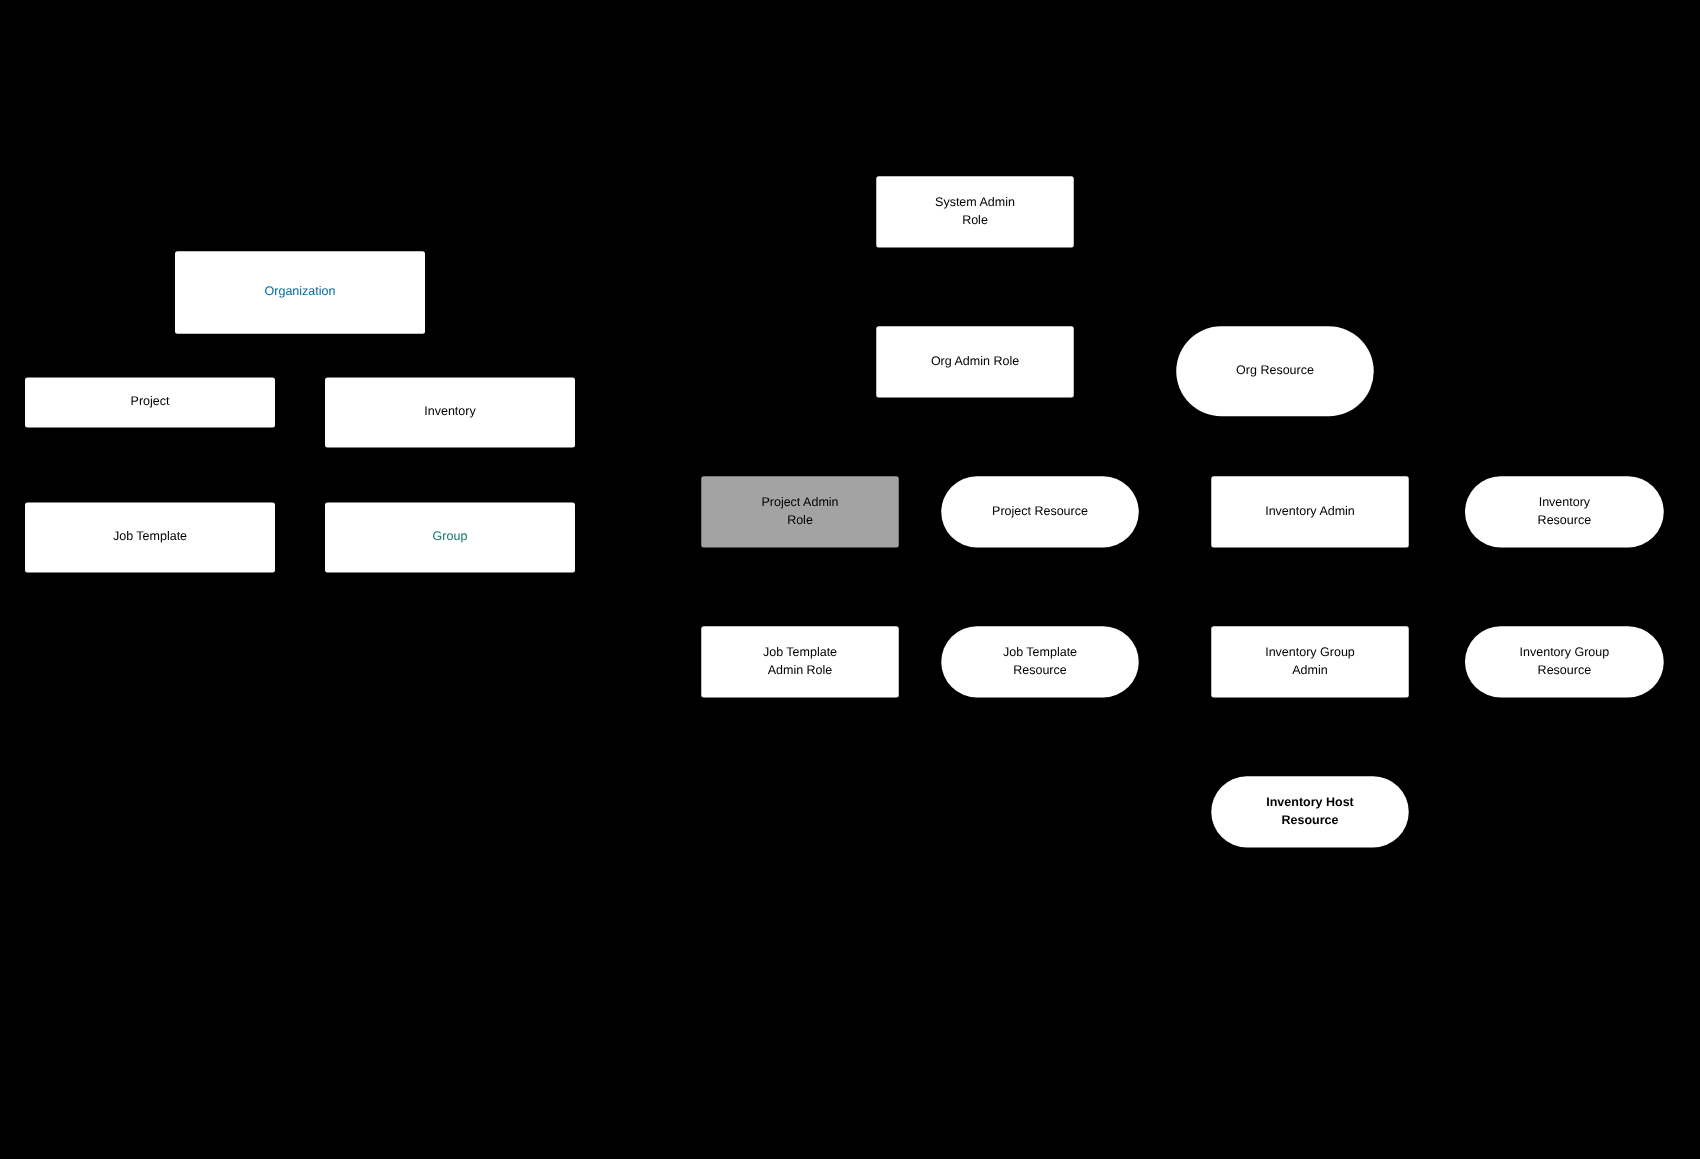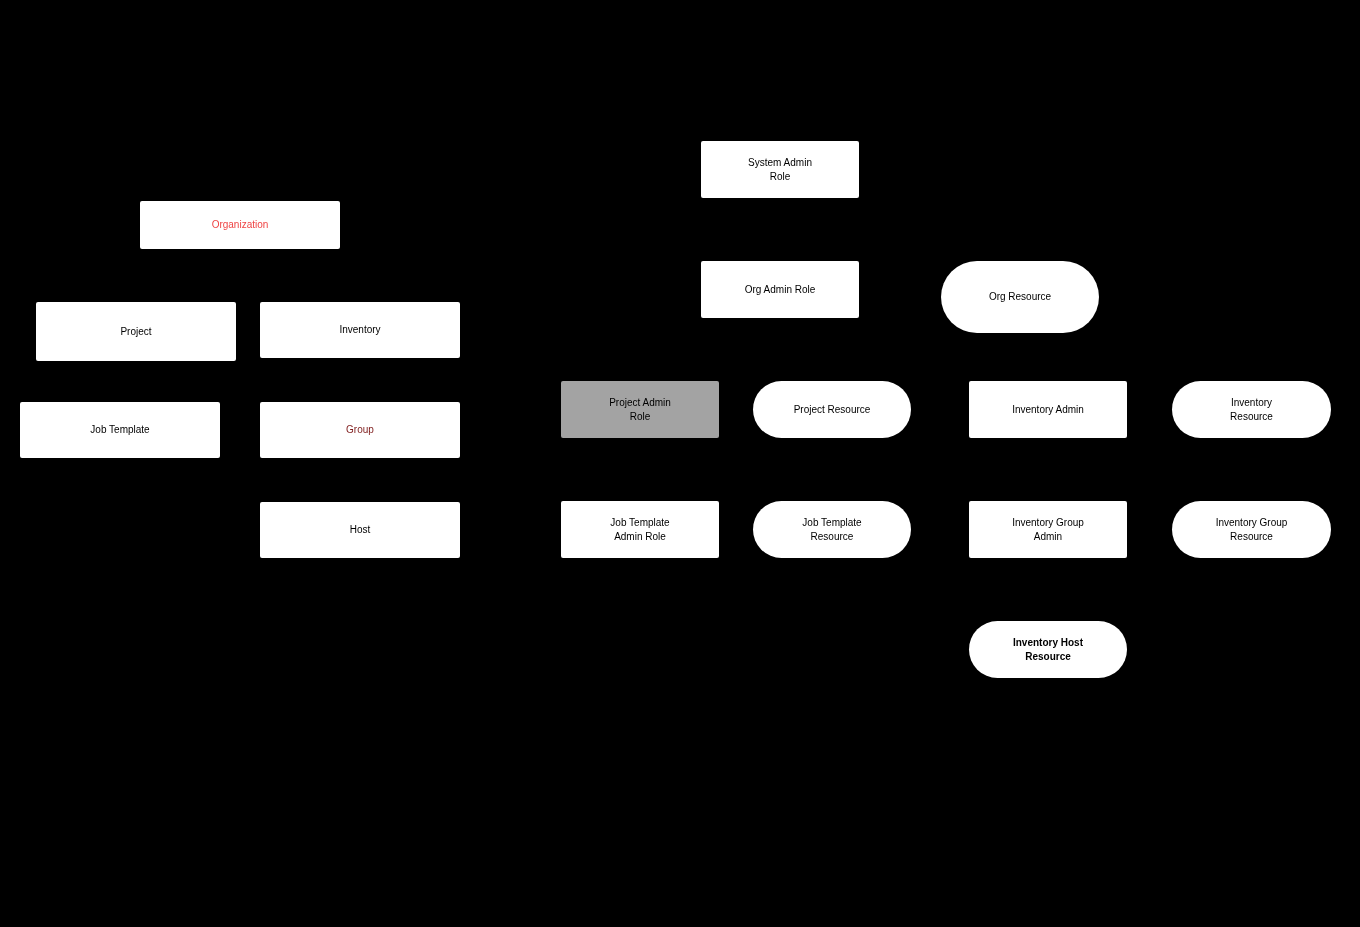--- a/index.html
+++ b/index.html
@@ -40,26 +40,25 @@
     border-radius: 2px;
   }
   .node.round {
     border-radius: 999px;
   }
 </style>
 </head>
 <body>
 
 <div id="canvas">
-    <div class="node rect" style="left: 140px; top: 201px; width: 200px; height: 48px; background: rgb(255, 255, 255); color: #ef4444;">Organization</div>
-    <div class="node rect" style="left: 20px; top: 302px; width: 200px; height: 59px; background: rgb(255, 255, 255); color: rgb(0, 0, 0); margin-left: 16px;">Project</div>
+    <div class="node rect" style="left: 140px; top: 201px; width: 200px; height: 66px; background: rgb(255, 255, 255); color: #0369a1;">Organization</div>
+    <div class="node rect" style="left: 20px; top: 302px; width: 200px; height: 40px; background: rgb(255, 255, 255); color: rgb(0, 0, 0);">Project</div>
     <div class="node rect" style="left: 260px; top: 302px; width: 200px; height: 56px; background: rgb(255, 255, 255); color: rgb(0, 0, 0);">Inventory</div>
     <div class="node rect" style="left: 20px; top: 402px; width: 200px; height: 56px; background: rgb(255, 255, 255); color: rgb(0, 0, 0);">Job Template</div>
-    <div class="node rect" style="left: 260px; top: 402px; width: 200px; height: 56px; background: rgb(255, 255, 255); color: #7f1d1d;">Group</div>
-    <div class="node rect" style="left: 260px; top: 502px; width: 200px; height: 56px; background: rgb(255, 255, 255); color: rgb(0, 0, 0);">Host</div>
+    <div class="node rect" style="left: 260px; top: 402px; width: 200px; height: 56px; background: rgb(255, 255, 255); color: #0f766e;">Group</div>
     <div class="node rect" style="left: 701px; top: 141px; width: 158px; height: 57px; background: rgb(255, 255, 255); color: rgb(0, 0, 0);">System Admin
 Role</div>
     <div class="node rect" style="left: 701px; top: 261px; width: 158px; height: 57px; background: rgb(255, 255, 255); color: rgb(0, 0, 0);">Org Admin Role</div>
     <div class="node round" style="left: 941px; top: 261px; width: 158px; height: 72px; background: rgb(255, 255, 255); color: rgb(0, 0, 0);">Org Resource</div>
     <div class="node rect" style="left: 561px; top: 381px; width: 158px; height: 57px; background: #a3a3a3; color: rgb(0, 0, 0);">Project Admin
 Role</div>
     <div class="node rect" style="left: 969px; top: 381px; width: 158px; height: 57px; background: rgb(255, 255, 255); color: rgb(0, 0, 0);">Inventory Admin</div>
     <div class="node round" style="left: 753px; top: 381px; width: 158px; height: 57px; background: rgb(255, 255, 255); color: rgb(0, 0, 0);">Project Resource</div>
     <div class="node round" style="left: 1172px; top: 381px; width: 159px; height: 57px; background: rgb(255, 255, 255); color: rgb(0, 0, 0);">Inventory
 Resource</div>

